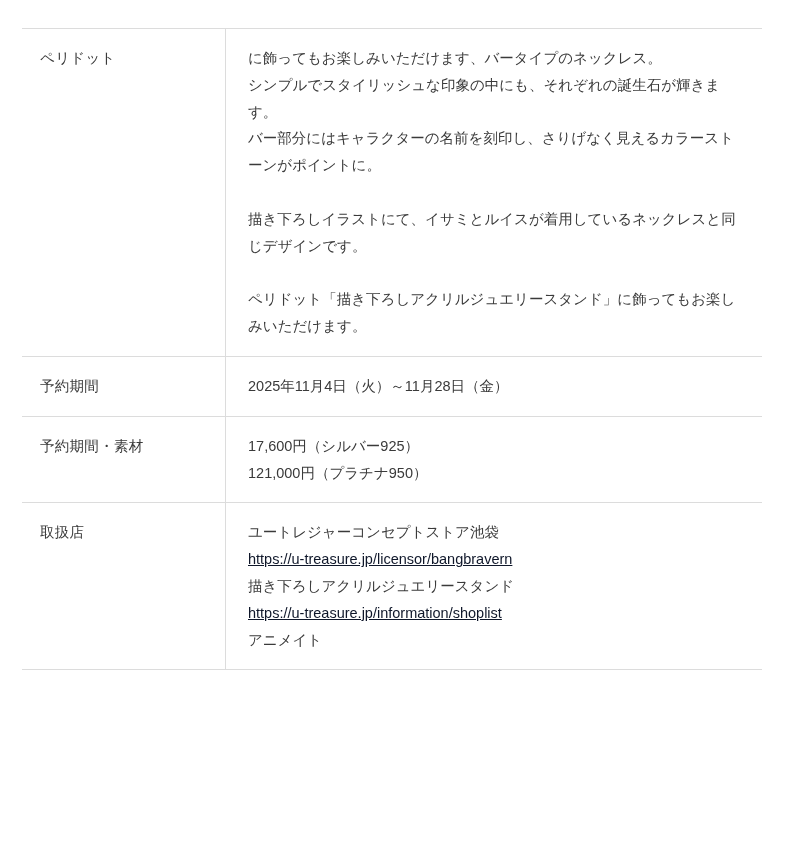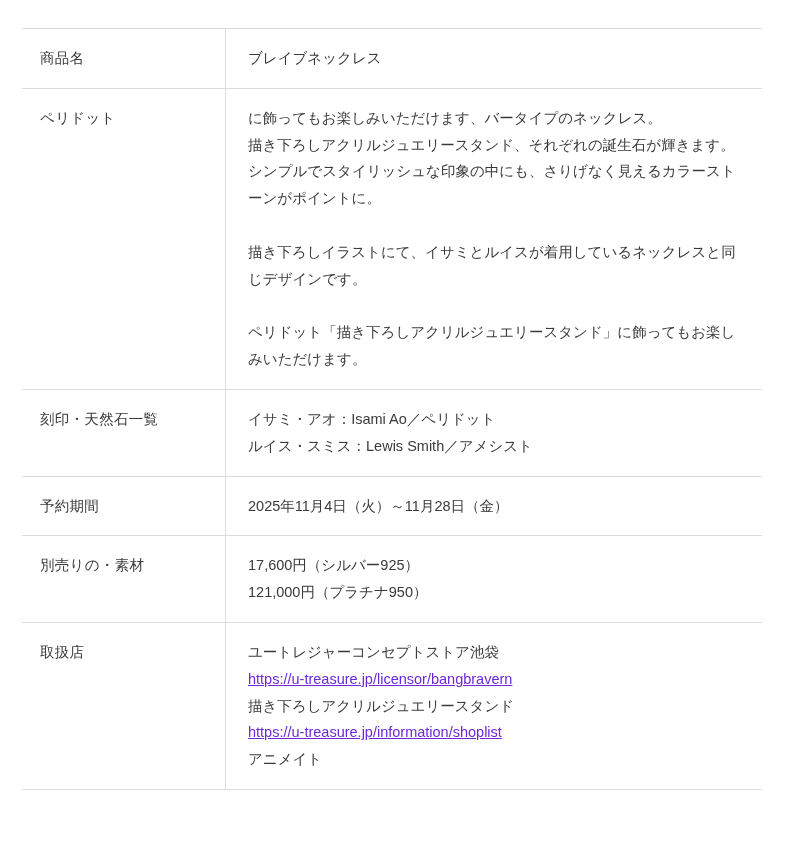--- a/index.html
+++ b/index.html
@@ -50,70 +50,57 @@
     padding-right: 20px;
   }
   .cell-line {
     display: block;
   }
   .cell-gap {
     display: block;
     height: 1.85em;
   }
   a.extlink {
-    color: #6d28d9;
+    color: #0f172a;
     text-decoration: underline;
     word-break: break-all;
   }
 </style>
 </head>
 <body>
 
 <div class="page">
   <table class="spec">
     <tbody>
 
-      <tr>
-        <th>商品名</th>
-        <td>
-          <span class="cell-line">ブレイブネックレス</span>
-        </td>
-      </tr>
 
       <tr>
         <th>ペリドット</th>
         <td>
           <span class="cell-line">に飾ってもお楽しみいただけます、バータイプのネックレス。</span>
-          <span class="cell-line">描き下ろしアクリルジュエリースタンド、それぞれの誕生石が輝きます。</span>
-          <span class="cell-line">シンプルでスタイリッシュな印象の中にも、さりげなく見えるカラーストーンがポイントに。</span>
+          <span class="cell-line">シンプルでスタイリッシュな印象の中にも、それぞれの誕生石が輝きます。</span>
+          <span class="cell-line">バー部分にはキャラクターの名前を刻印し、さりげなく見えるカラーストーンがポイントに。</span>
           <span class="cell-gap"></span>
           <span class="cell-line">描き下ろしイラストにて、イサミとルイスが着用しているネックレスと同じデザインです。</span>
           <span class="cell-gap"></span>
           <span class="cell-line">ペリドット「描き下ろしアクリルジュエリースタンド」に飾ってもお楽しみいただけます。</span>
         </td>
       </tr>
 
-      <tr>
-        <th>刻印・天然石一覧</th>
-        <td>
-          <span class="cell-line">イサミ・アオ：Isami Ao／ペリドット</span>
-          <span class="cell-line">ルイス・スミス：Lewis Smith／アメシスト</span>
-        </td>
-      </tr>
 
 
       <tr>
         <th>予約期間</th>
         <td>
           <span class="cell-line">2025年11月4日（火）～11月28日（金）</span>
         </td>
       </tr>
 
       <tr>
-        <th>別売りの・素材</th>
+        <th>予約期間・素材</th>
         <td>
           <span class="cell-line">17,600円（シルバー925）</span>
           <span class="cell-line">121,000円（プラチナ950）</span>
         </td>
       </tr>
 
       <tr>
         <th>取扱店</th>
         <td>
           <span class="cell-line">ユートレジャーコンセプトストア池袋</span>

